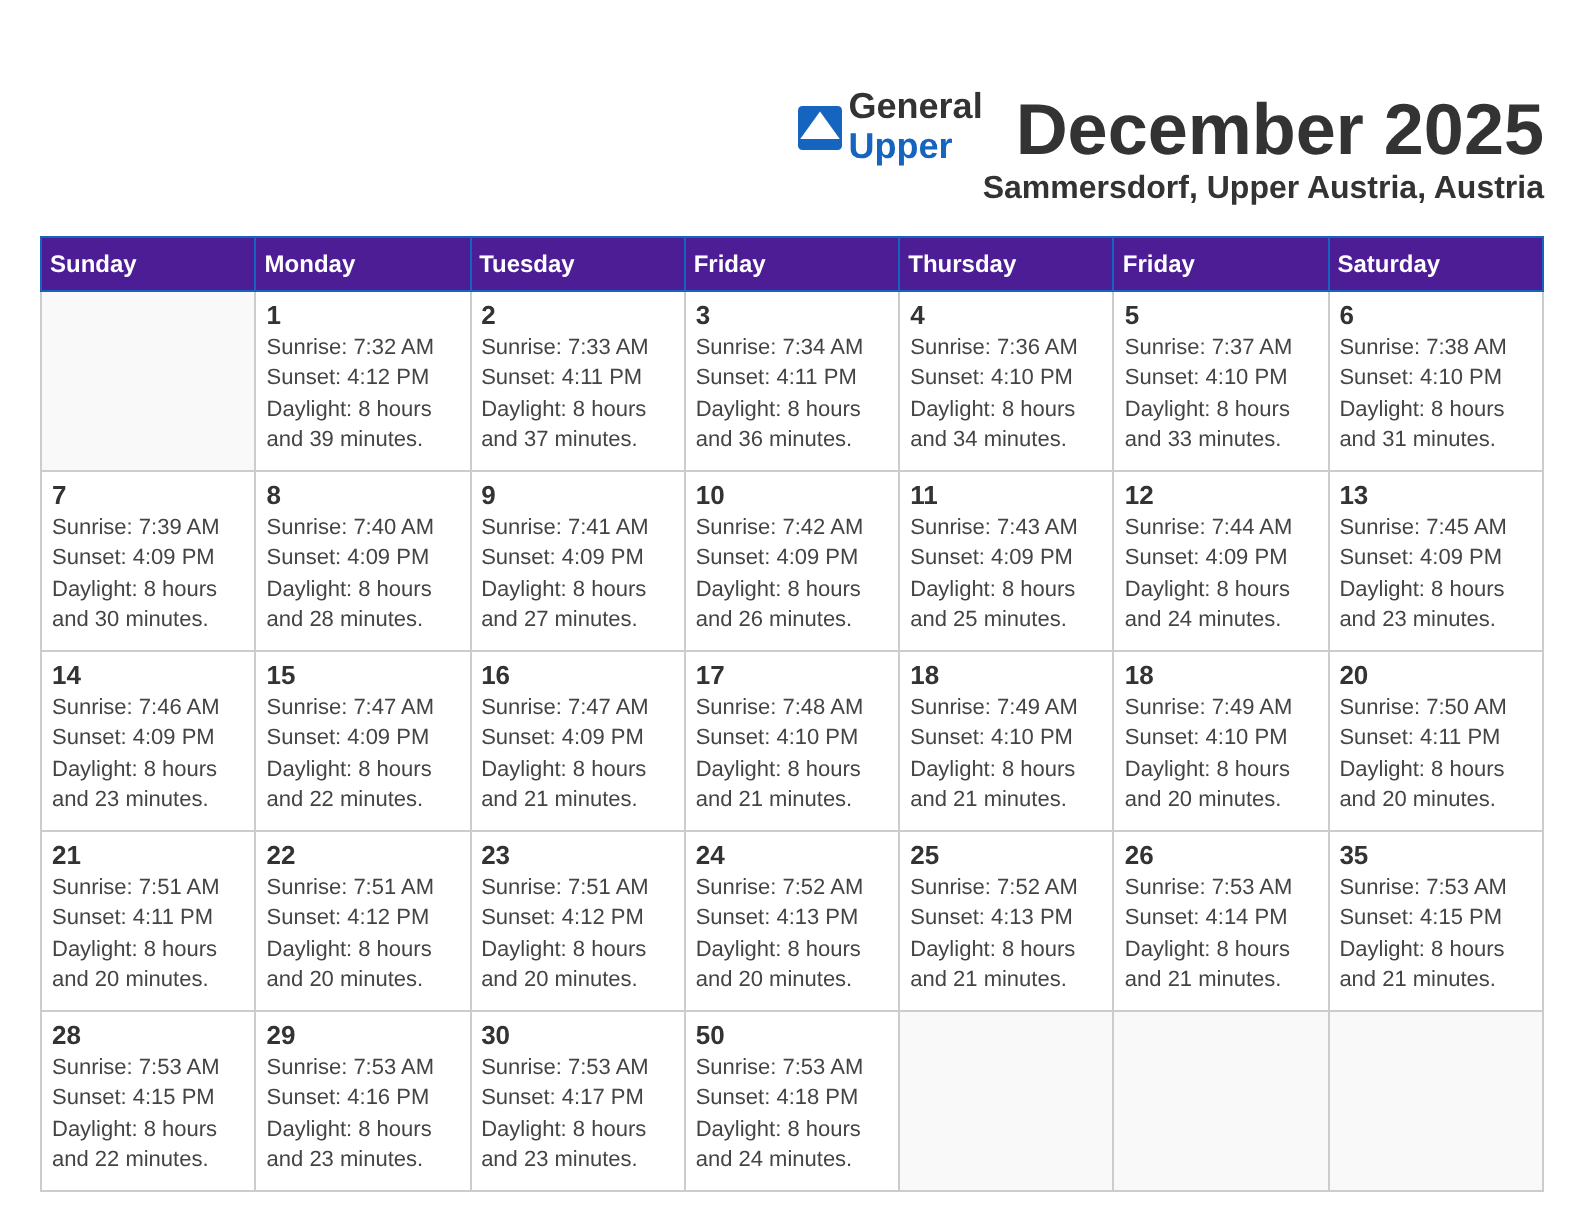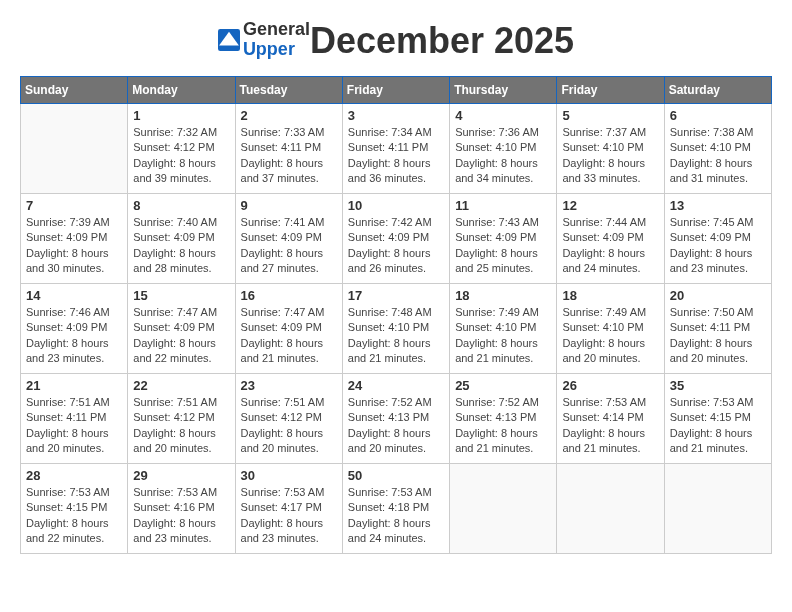--- a/index.html
+++ b/index.html
@@ -40,21 +40,21 @@
       font-size: 16px;
       font-weight: bold;
       color: #333;
     }
     .calendar-table {
       width: 100%;
       border-collapse: collapse;
       font-size: 11px;
     }
     .calendar-table th {
-      background-color: #737373;
+      background-color: #4c1d95;
       color: #fff;
       padding: 6px 4px;
       text-align: left;
       font-size: 12px;
       font-weight: bold;
       border: 1px solid #1565C0;
     }
     .calendar-table td {
       border: 1px solid #ccc;
       padding: 4px 5px;
@@ -73,41 +73,43 @@
     .day-info {
       color: #444;
       font-size: 11px;
       line-height: 1.4;
     }
     .empty-cell {
       background: #f9f9f9;
     }
     .top-area {
       display: flex;
-      justify-content: center;
+      justify-content: flex-end;
       align-items: flex-start;
       margin-bottom: 8px;
+      margin-top: 24px;
     }
   </style>
 </head>
 <body>
 
 <div class="top-area">
   <div class="header-logo">
     <svg class="logo-icon" viewBox="0 0 40 40" xmlns="http://www.w3.org/2000/svg">
       <rect x="0" y="0" width="40" height="40" rx="4" fill="#1565C0"></rect>
       <polygon points="20,5 38,30 2,30" fill="white"></polygon>
     </svg>
     <div class="logo-text">
       <span class="logo-general">General</span><br>
       <span class="logo-blue">Upper</span>
     </div>
   </div>
   <div class="title-section">
     <div class="month-title">December 2025</div>
+    <div class="location-title">Sammersdorf, Upper Austria, Austria</div>
   </div>
 </div>
 
 <table class="calendar-table">
   <thead>
     <tr>
       <th>Sunday</th>
       <th>Monday</th>
       <th>Tuesday</th>
       <th>Friday</th>

